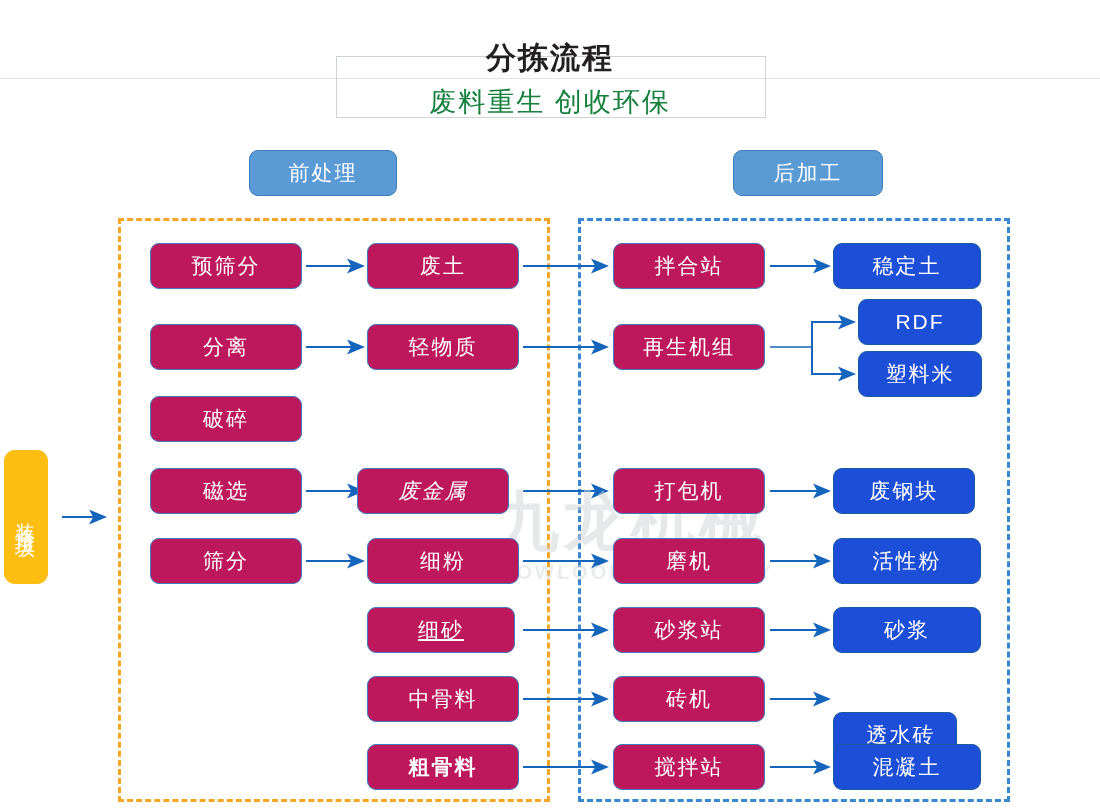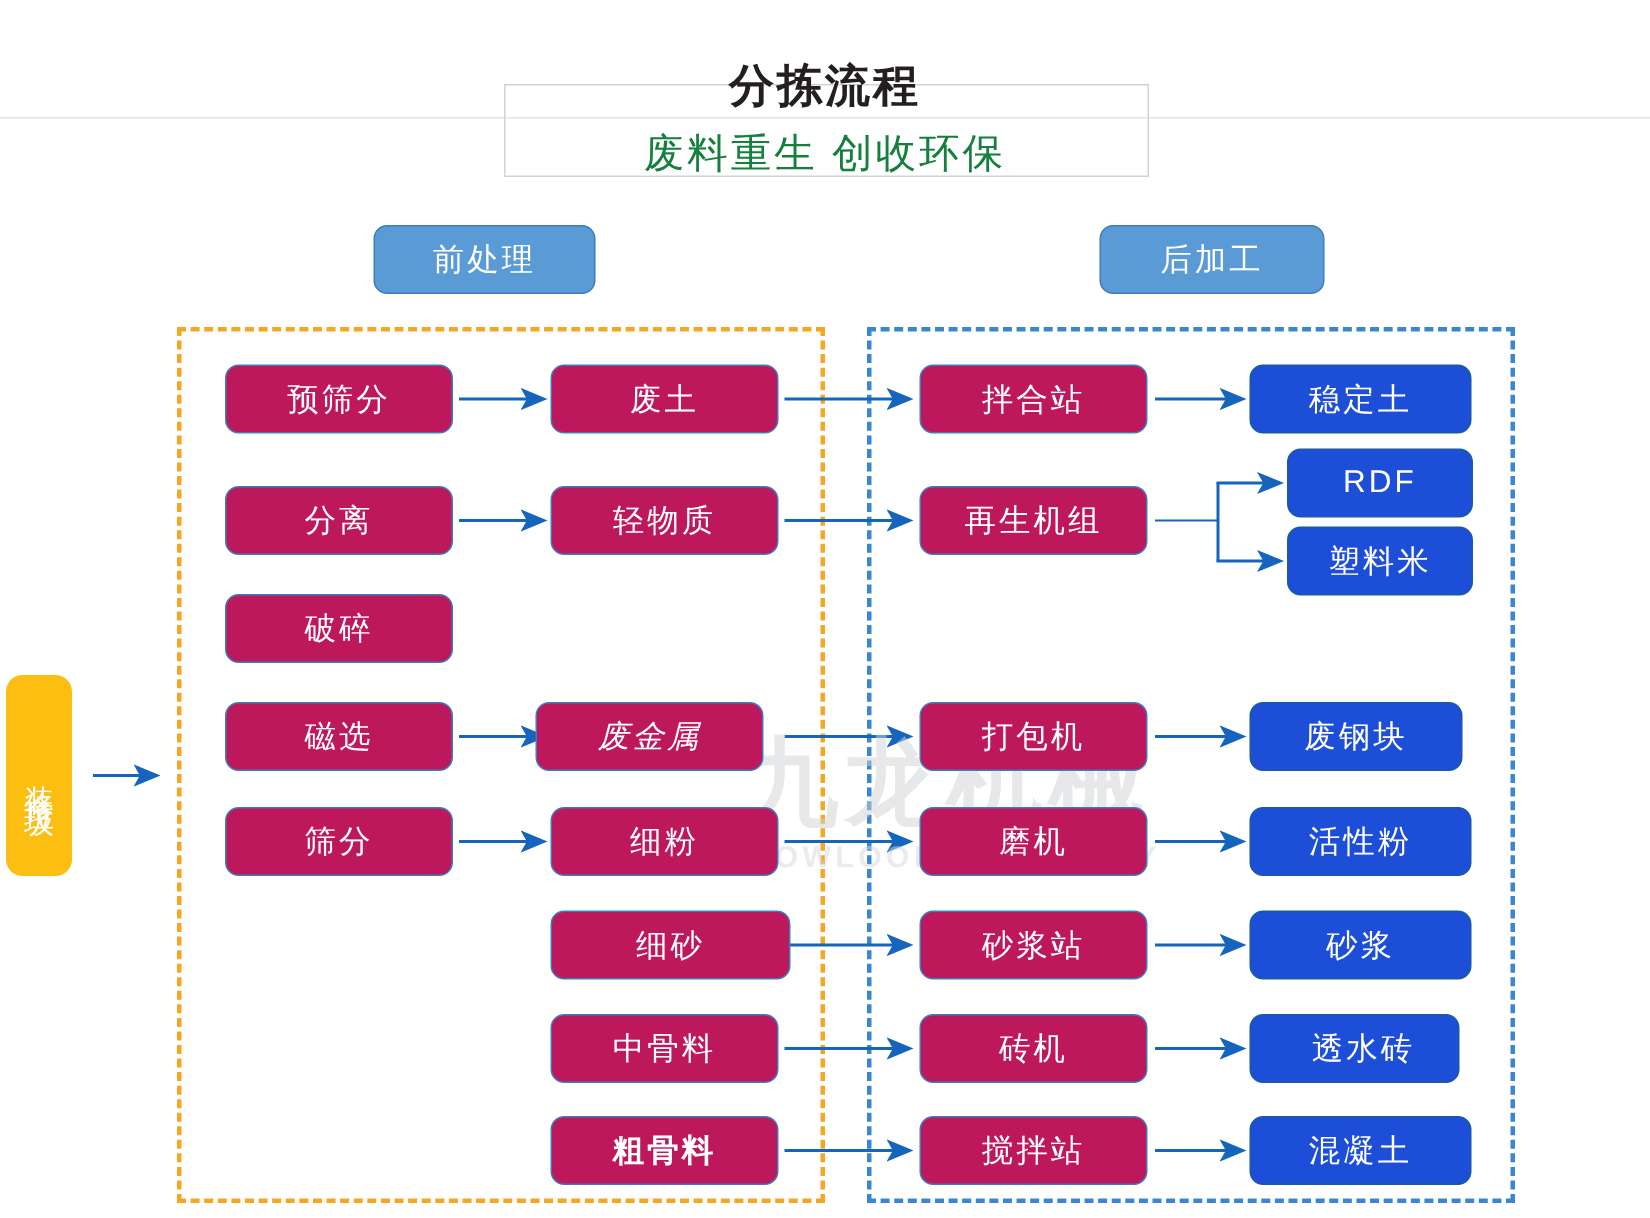--- a/index.html
+++ b/index.html
@@ -148,37 +148,37 @@
 <div class="node light" style="left:150px; top:243px; width:152px;">预筛分</div>
 <div class="node light" style="left:150px; top:324px; width:152px;">分离</div>
 <div class="node light" style="left:150px; top:396px; width:152px;">破碎</div>
 <div class="node light" style="left:150px; top:468px; width:152px;">磁选</div>
 <div class="node light" style="left:150px; top:538px; width:152px;">筛分</div>
 
 <div class="node light" style="left:367px; top:243px; width:152px;">废土</div>
 <div class="node light" style="left:367px; top:324px; width:152px;">轻物质</div>
 <div class="node light" style="left:357px; top:468px; width:152px;font-style:italic;">废金属</div>
 <div class="node light" style="left:367px; top:538px; width:152px;">细粉</div>
-<div class="node light" style="left:367px; top:607px; width:160px;">细砂</div>
+<div class="node light" style="left:367px; top:607px; width:148px;text-decoration:underline;">细砂</div>
 <div class="node light" style="left:367px; top:676px; width:152px;">中骨料</div>
 <div class="node light" style="left:367px; top:744px; width:152px;font-weight:bold;">粗骨料</div>
 
 <div class="node light" style="left:613px; top:243px; width:152px;">拌合站</div>
 <div class="node light" style="left:613px; top:324px; width:152px;">再生机组</div>
 <div class="node light" style="left:613px; top:468px; width:152px;">打包机</div>
 <div class="node light" style="left:613px; top:538px; width:152px;">磨机</div>
 <div class="node light" style="left:613px; top:607px; width:152px;">砂浆站</div>
 <div class="node light" style="left:613px; top:676px; width:152px;">砖机</div>
 <div class="node light" style="left:613px; top:744px; width:152px;">搅拌站</div>
 
 <div class="node dark" style="left:833px; top:243px; width:148px;">稳定土</div>
 <div class="node dark" style="left:858px; top:299px; width:124px;">RDF</div>
 <div class="node dark" style="left:858px; top:351px; width:124px;">塑料米</div>
 <div class="node dark" style="left:833px; top:468px; width:142px;font-family:Liberation Serif, serif;">废钢块</div>
 <div class="node dark" style="left:833px; top:538px; width:148px;">活性粉</div>
 <div class="node dark" style="left:833px; top:607px; width:148px;">砂浆</div>
-<div class="node dark" style="left:833px; top:676px; width:140px;padding-left:12px;">透水砖</div>
+<div class="node dark" style="left:833px; top:712px; width:124px;padding-left:12px;">透水砖</div>
 <div class="node dark" style="left:833px; top:744px; width:148px;">混凝土</div>
 
 <div id="watermark">
   <div class="wm-cn">九龙机械</div>
   <div class="wm-en">KOWLOONMACHINERY</div>
 </div>
 
 </body></html>

